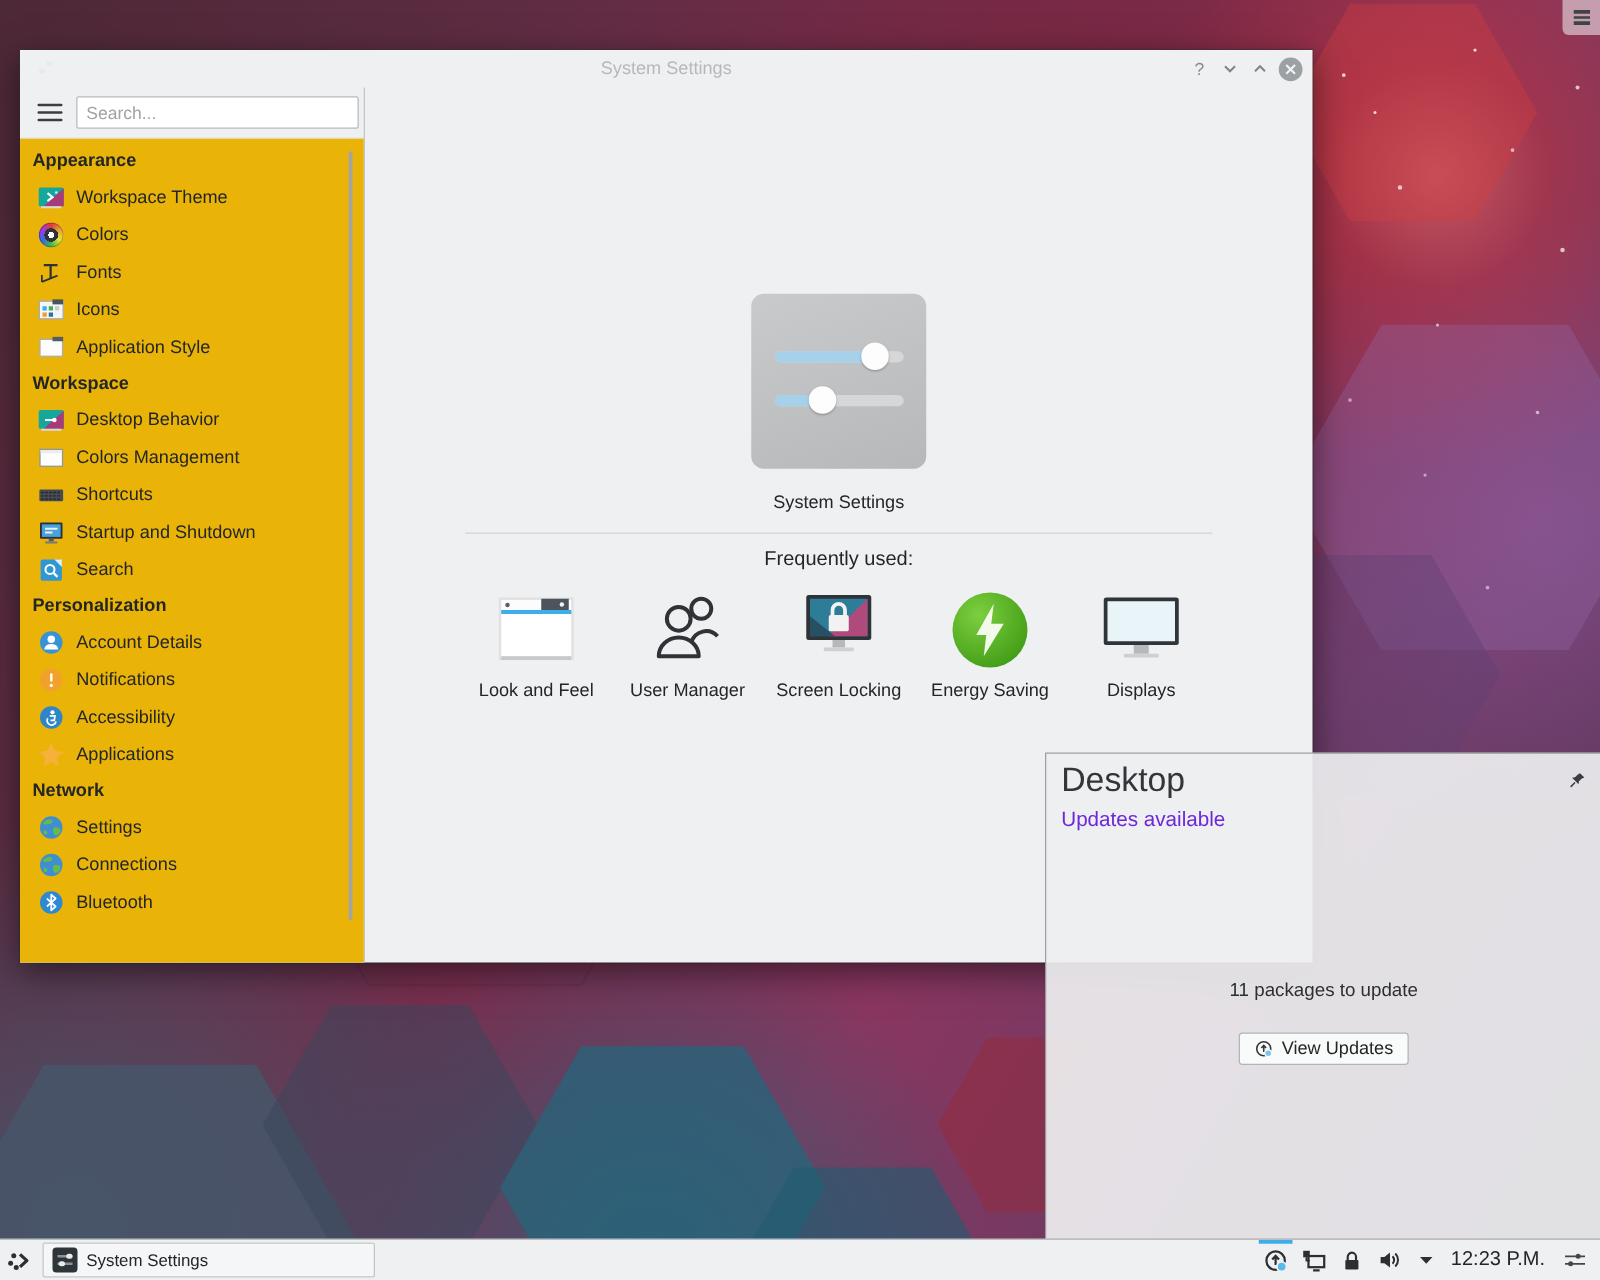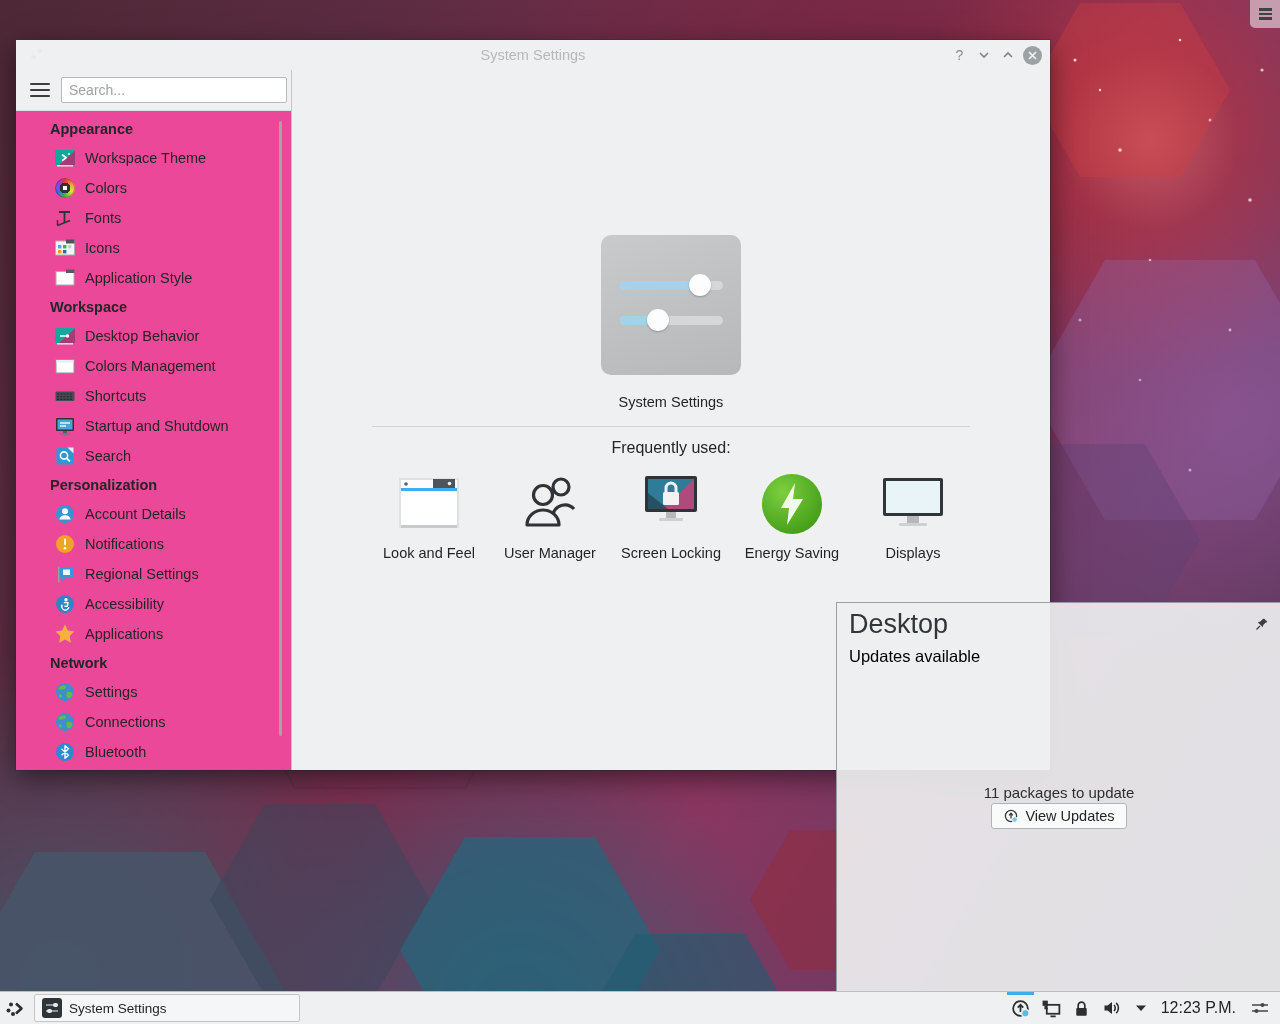--- a/index.html
+++ b/index.html
@@ -53,21 +53,21 @@
   
   .sidebar{width:275px;display:flex;flex-direction:column;background:#eff0f1;}
   .sidebar-toolbar{height:40px;display:flex;align-items:center;padding-left:14px;border-bottom:1px solid #dcdee0;}
   .hamburger{display:flex;flex-direction:column;gap:3.5px;width:20px;margin-right:11px;}
   .hamburger i{display:block;height:2.5px;background:#3b3e40;border-radius:1px;}
   .search-input{
     width:210px;height:24px;border:1px solid #b6babd;border-radius:2px;background:#fff;
     font-family:inherit;font-size:14px;color:#232627;padding:0 7px;outline:none;
   }
   .search-input::placeholder{color:#9ea2a5;}
-  .sidebar-list{flex:1;background:#ec4899;position:relative;padding-top:4px;overflow:hidden;padding-left:24px;}
+  .sidebar-list{flex:1;background:#eab308;position:relative;padding-top:4px;overflow:hidden;}
   .shead{height:28px;display:flex;align-items:center;padding-left:10px;font-size:14.5px;font-weight:bold;color:#232627;}
   .srow{height:30px;display:flex;align-items:center;padding-left:14px;gap:9px;cursor:default;}
   .sicon{width:22px;height:22px;flex:none;display:flex;align-items:center;justify-content:center;}
   .slabel{font-size:14.5px;color:#232627;white-space:nowrap;}
   .colors-icon{
     width:20px;height:20px;border-radius:50%;
     background:
       radial-gradient(circle,#ffffff 0 2.5px,#2e3436 2.5px 5.5px,rgba(0,0,0,0) 5.5px),
       conic-gradient(#e23a3a,#e8a33a,#e8e23a,#46b546,#3a6ae8,#9a3ae8,#e23a3a);
     box-shadow:inset 0 0 0 1px rgba(0,0,0,0.25);
@@ -91,26 +91,26 @@
   .freq-ico{width:64px;height:64px;display:flex;align-items:center;justify-content:center;}
   .freq-label{margin-top:9px;font-size:14.5px;color:#232627;white-space:nowrap;}
   
   .popup{
     position:absolute;left:836px;top:602px;width:444px;height:388px;z-index:3;
     background:rgba(238,239,240,0.92);
     border-top:1px solid rgba(105,108,112,0.6);
     border-left:1px solid rgba(105,108,112,0.6);
   }
   .popup-title{position:absolute;left:12px;top:6px;font-size:27px;color:#31363a;}
-  .popup-subtitle{position:absolute;left:12px;top:44px;font-size:16.5px;color:#000000;}
+  .popup-subtitle{position:absolute;left:12px;top:44px;font-size:16.5px;color:#6d28d9;}
   .pin{position:absolute;right:12px;top:14px;width:14px;height:14px;}
   .popup-footer{position:absolute;left:0;right:0;top:181px;text-align:center;}
   .popup-summary{font-size:15px;color:#2c2f31;}
   .view-btn{
-    margin-top:2px;display:inline-flex;align-items:center;gap:6px;
+    margin-top:25px;display:inline-flex;align-items:center;gap:6px;
     padding:4px 11px;background:#f9fafa;border:1px solid #b1b5b7;border-radius:3px;
     font-family:inherit;font-size:14.5px;color:#232627;
   }
   
   .taskbar{
     position:absolute;left:0;right:0;bottom:0;height:32px;z-index:4;
     background:#eff0f1;border-top:1px solid #bbbec0;
     display:flex;align-items:center;
   }
   .launcher{width:30px;height:32px;display:flex;align-items:center;justify-content:center;}
@@ -344,31 +344,20 @@
           <span class="sicon">
             <svg width="22" height="22" viewBox="0 0 22 22">
                 <circle cx="11" cy="11" r="9" fill="#f0a22c"></circle>
                 <rect x="10.1" y="5.5" width="1.9" height="6.8" rx="0.9" fill="#fff"></rect>
                 <circle cx="11" cy="15.3" r="1.3" fill="#fff"></circle>
               </svg>
           </span>
           <span class="slabel">Notifications</span>
         </div>
 
-        <div class="srow">
-          <span class="sicon">
-            <svg width="22" height="22" viewBox="0 0 22 22">
-                <rect x="4" y="3.5" width="1.6" height="16" fill="#9aa0a4"></rect>
-                <rect x="5.5" y="4" width="14" height="10.5" rx="1.5" fill="#3f93d8"></rect>
-                <polygon points="7.5,14.5 12,14.5 7.5,18.5" fill="#3f93d8"></polygon>
-                <rect x="9" y="6.5" width="7" height="5.5" fill="#fff" opacity="0.95"></rect>
-              </svg>
-          </span>
-          <span class="slabel">Regional Settings</span>
-        </div>
 
         <div class="srow">
           <span class="sicon">
             <svg width="22" height="22" viewBox="0 0 22 22">
                 <circle cx="11" cy="11" r="9" fill="#2e86c8"></circle>
                 <circle cx="12" cy="6.8" r="1.7" fill="#fff"></circle>
                 <path d="M9.8,9.6 L14,9.6 L13.4,13.2 L10.4,13.2" stroke="#fff" stroke-width="1.4" fill="none"></path>
                 <path d="M8.2,11.6 a3.6,3.6 0 1 0 6.6,2.6" stroke="#fff" stroke-width="1.4" fill="none"></path>
               </svg>
           </span>

